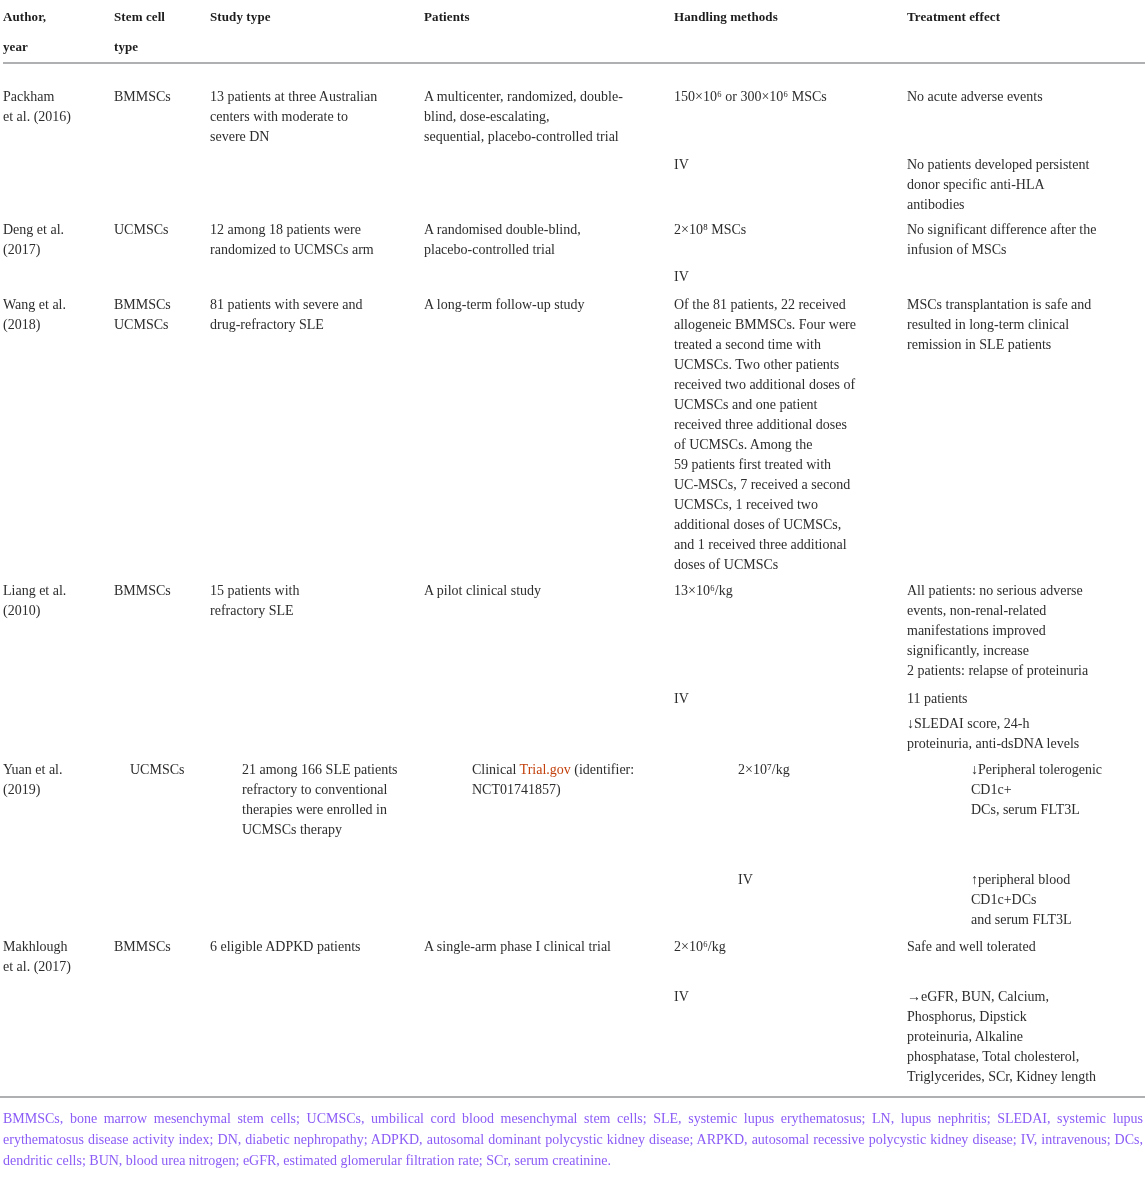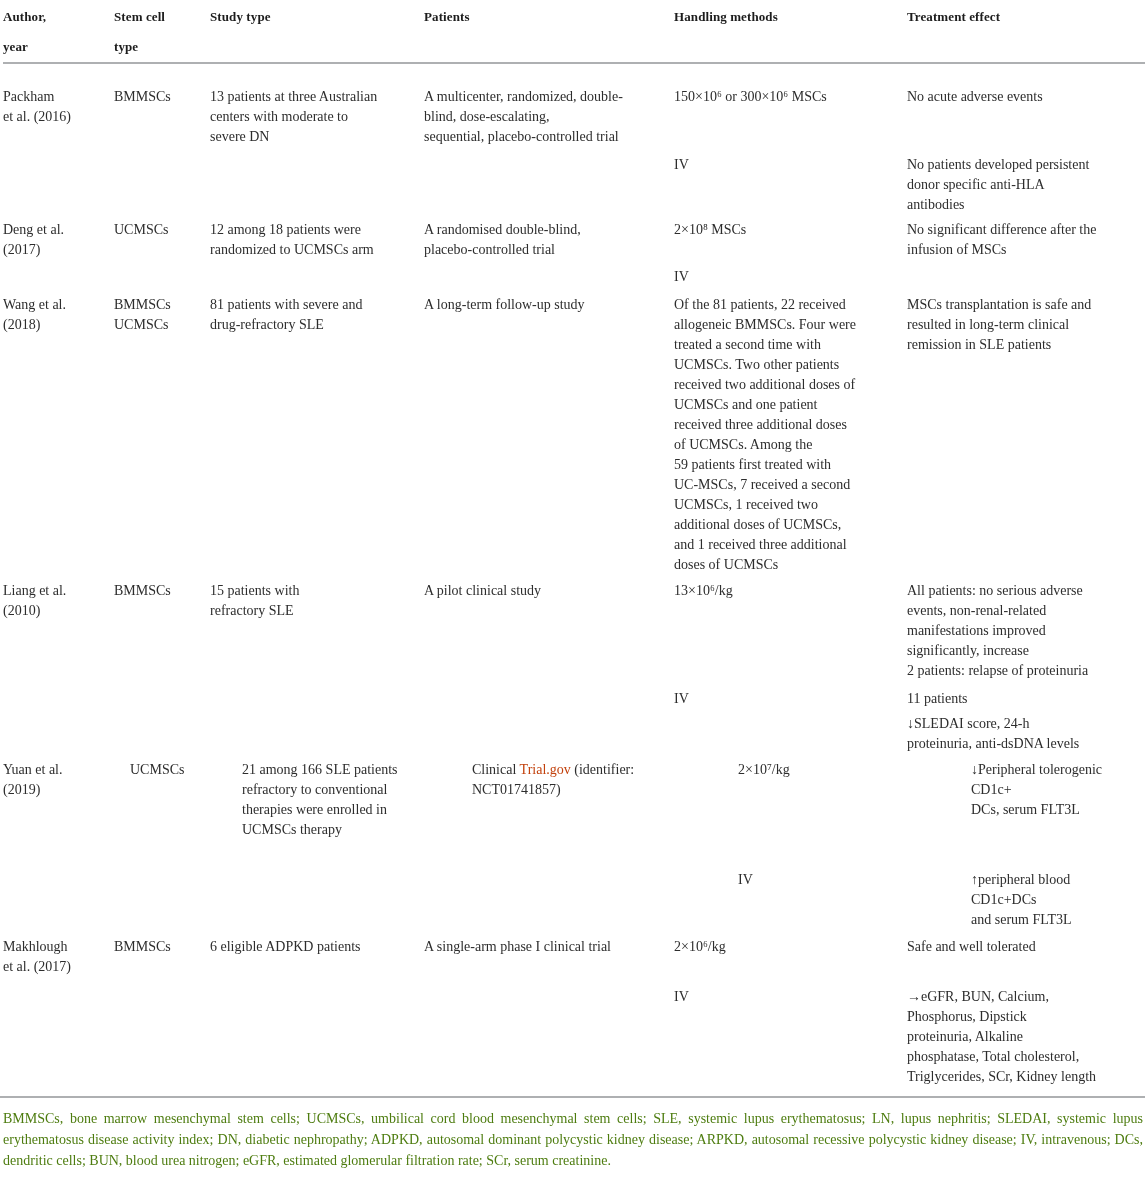--- a/index.html
+++ b/index.html
@@ -73,21 +73,21 @@
     margin-top: 9px;
     margin-left: -3px;
     width: 1145px;
   }
   .footnote {
     padding-top: 10px;
     padding-right: 2px;
     font-size: 14px;
     line-height: 21px;
     text-align: justify;
-    color: #4d7c0f;
+    color: #8b5cf6;
   }
 </style>
 </head>
 <body>
 
 <div class="table-wrap">
 
   <div class="thead thead-row">
     <div class="th">Author,
 year</div>

